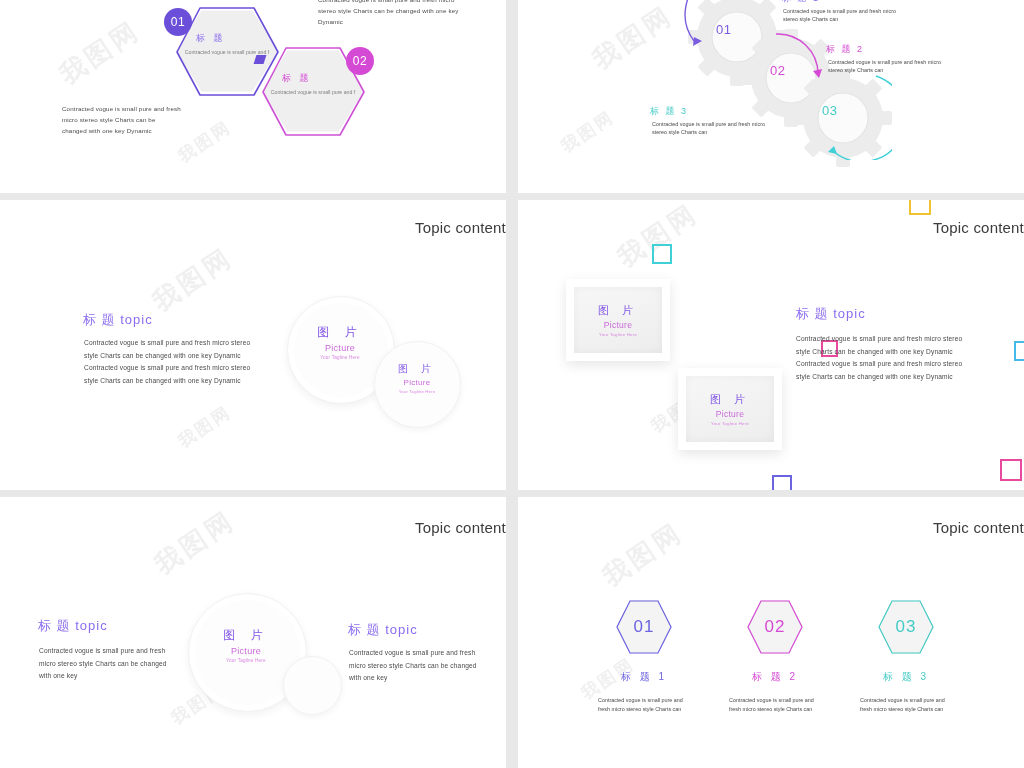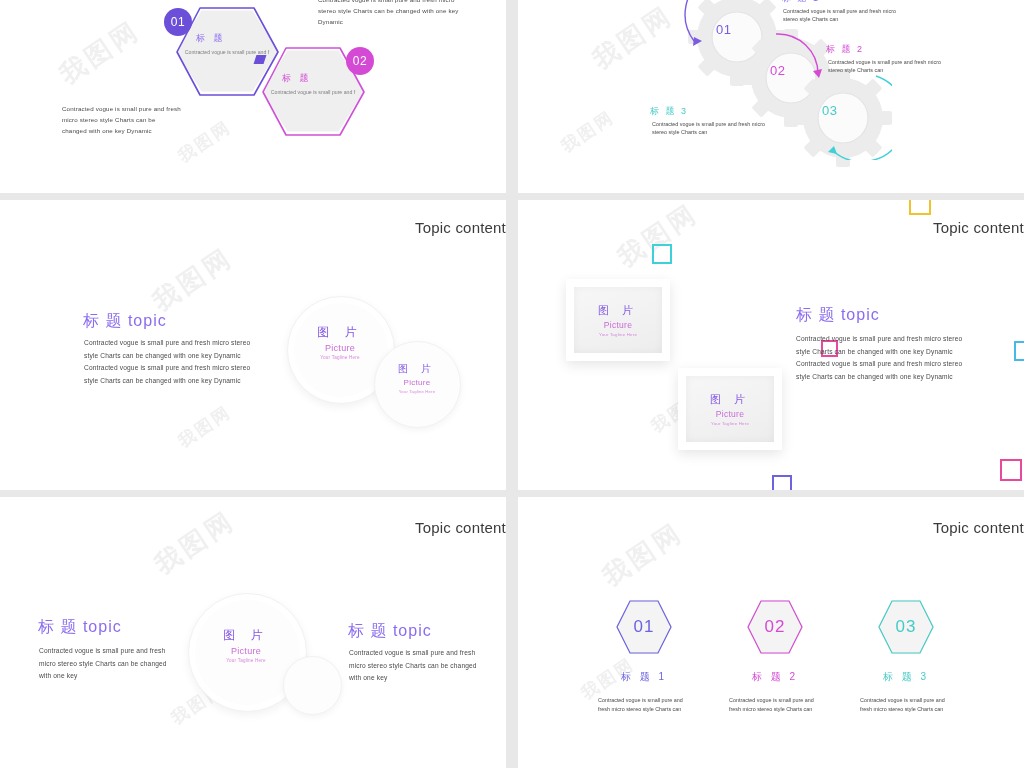--- a/index.html
+++ b/index.html
@@ -51,21 +51,21 @@
 
   
   .body-txt{
     font-size:6.2px;
     line-height:11px;
     color:#4a4a4a;
     letter-spacing:.15px;
   }
   .body-txt.b{font-size:6.6px;line-height:12.5px;}
   .h-topic{
-    font-size:16px;
+    font-size:13px;
     letter-spacing:1px;
     color:#8b6cf0;
     white-space:nowrap;
   }
 
   
   .hexwrap{position:absolute;}
   .hexshadow{
     position:absolute;
     background:#efefef;

